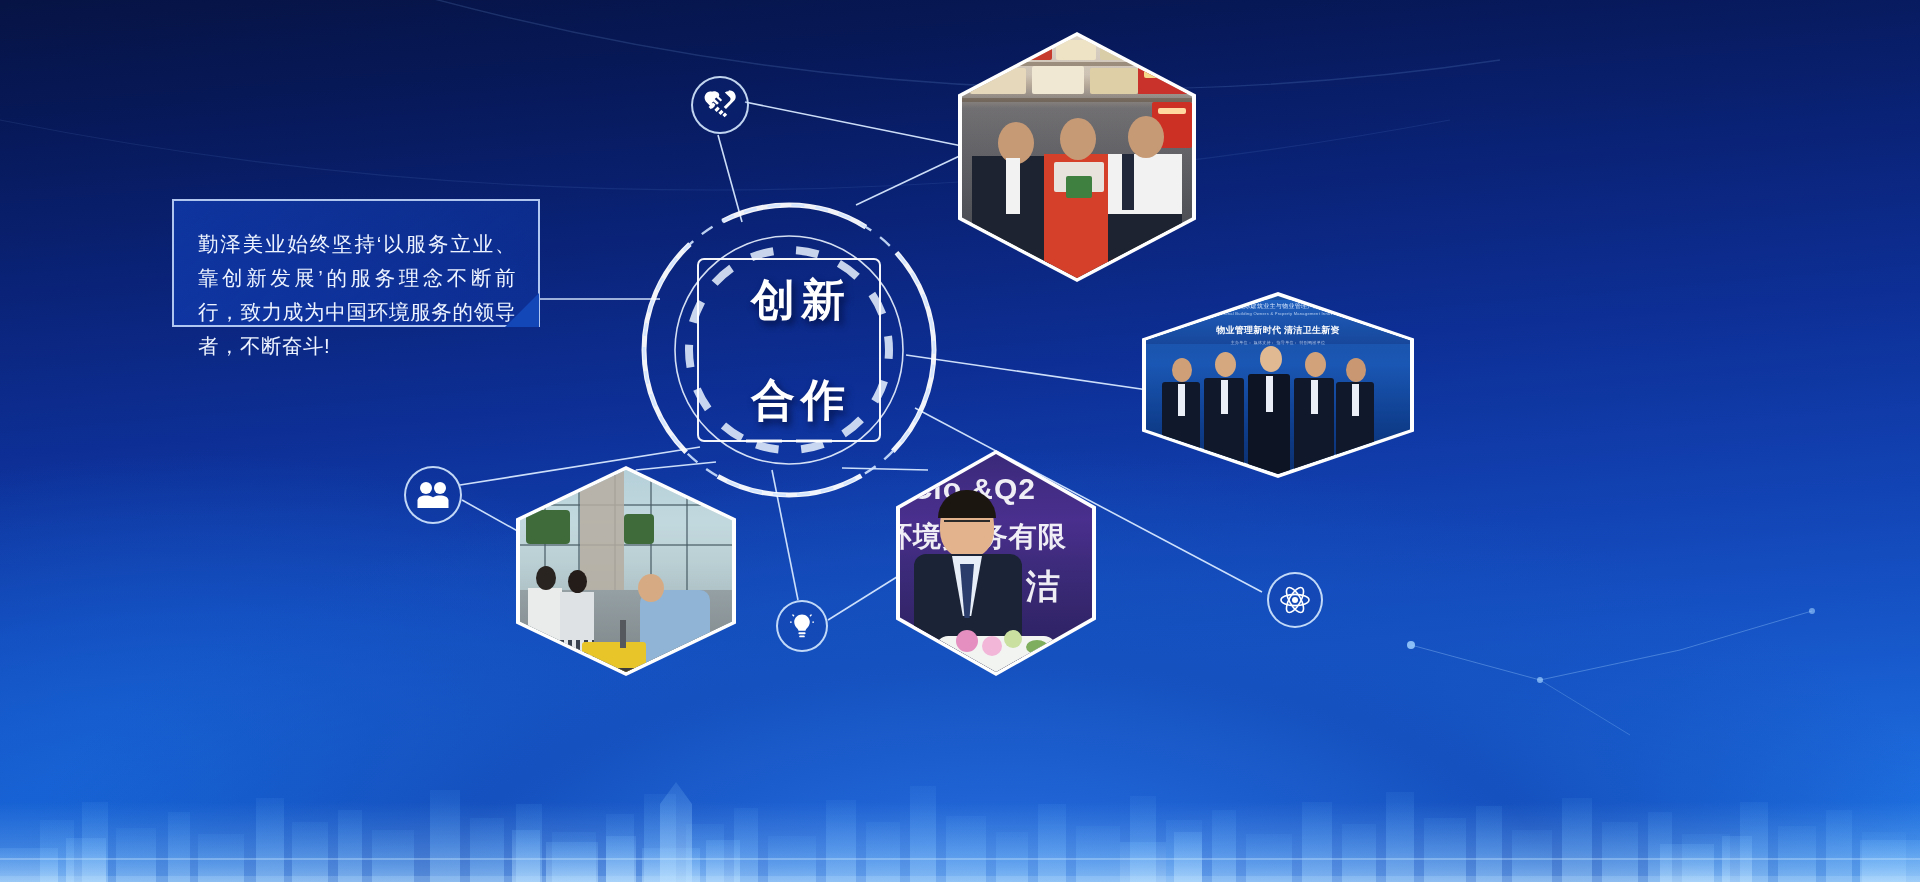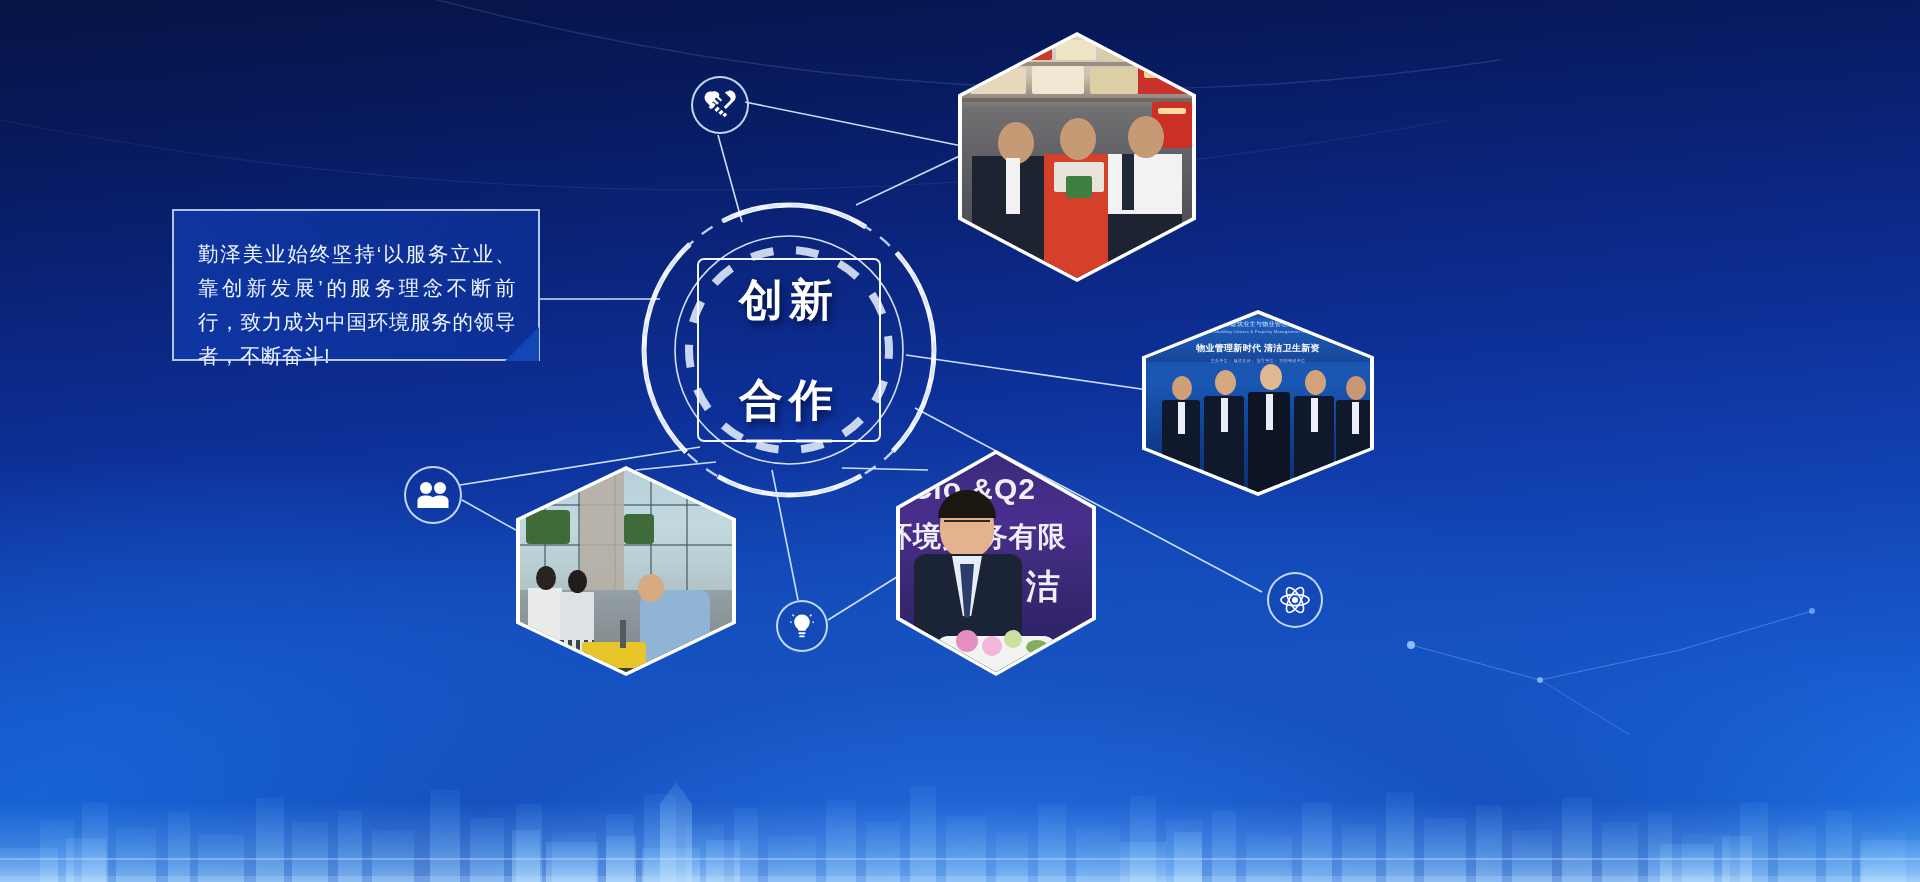--- a/index.html
+++ b/index.html
@@ -6,33 +6,33 @@
   body{font-family:"Liberation Sans","DejaVu Sans",sans-serif;}
   #stage{position:relative;width:1920px;height:882px;overflow:hidden;
     background:
       radial-gradient(ellipse 1400px 700px at 52% 108%, #2f7fe6 0%, #1f63d4 22%, #1551bf 42%, rgba(12,45,150,0) 72%),
       radial-gradient(ellipse 1100px 620px at 10% 95%, #1766d8 0%, rgba(14,60,170,0) 62%),
       linear-gradient(175deg, #061344 0%, #07195a 13%, #0a2378 28%, #0d2f96 44%, #1243b4 62%, #1759cc 78%, #1e6fe0 92%, #2b86ec 100%);
   }
   svg.full{position:absolute;left:0;top:0;width:1920px;height:882px;overflow:visible;}
 
   
-  #callout{position:absolute;left:172px;top:209px;width:368px;height:152px;
+  #callout{position:absolute;left:172px;top:199px;width:368px;height:128px;
     border:2px solid rgba(205,225,255,.85);
     background:linear-gradient(135deg, rgba(19,70,200,.55), rgba(16,58,175,.35));
     box-sizing:border-box;}
   #callout .notch{position:absolute;right:-1px;bottom:-2px;width:0;height:0;
     border-left:34px solid transparent;border-bottom:34px solid #1347b8;}
   #callout-text{position:absolute;left:24px;top:26px;width:318px;
     color:#eef4ff;font-size:20.5px;line-height:34px;letter-spacing:.5px;
     text-align:justify;text-align-last:left;}
 
   
   #center-badge{position:absolute;left:636px;top:197px;width:306px;height:306px;}
-  #center-title{position:absolute;left:0;top:0;width:306px;height:306px;
+  #center-title{position:absolute;left:12px;top:0;width:306px;height:306px;
     display:flex;flex-direction:column;align-items:center;justify-content:center;
     color:#ffffff;font-weight:bold;font-size:44px;line-height:60px;letter-spacing:6px;
     text-shadow:3px 4px 7px rgba(0,10,50,.75);}
   #center-title .l2{letter-spacing:6px;margin-top:40px;}
 
   
   .hex{position:absolute;
     -webkit-clip-path:polygon(50% 0%,100% 25%,100% 75%,50% 100%,0% 75%,0% 25%);
     clip-path:polygon(50% 0%,100% 25%,100% 75%,50% 100%,0% 75%,0% 25%);
     overflow:hidden;}
@@ -214,21 +214,21 @@
         <div class="box" style="left:104px;top:140px;width:26px;height:22px;background:#3f7f3f;"></div>
 
         <div class="man" style="left:146px;top:170px;width:74px;height:80px;"></div>
         <div class="shirt" style="left:146px;top:118px;width:74px;height:60px;"></div>
         <div class="head" style="left:166px;top:80px;width:36px;height:42px;"></div>
         <div class="man" style="left:160px;top:118px;width:12px;height:56px;background:#20283a;"></div>
       </div>
     </div>
   </div>
 
-  <div class="hex" style="left:1142px;top:310px;width:232px;height:186px;">
+  <div class="hex" style="left:1142px;top:292px;width:272px;height:186px;">
     <div class="frame"></div>
     <div class="inner">
       <div class="ph2">
         <div class="banner" style="top:4px;height:44px;background:linear-gradient(180deg,#1f5fbe,#17479b);"></div>
         <div class="txt" style="top:6px;">2019上海国际建筑业主与物业管理产业创新峰会</div>
         <div class="txt" style="top:15px;font-size:4px;opacity:.8;">2019 Shanghai International Building Owners &amp; Property Management Innovation and Development</div>
         <div class="txt big" style="top:28px;">物业管理新时代   清洁卫生新资</div>
         <div class="txt" style="top:44px;font-size:4px;opacity:.75;">主办单位：  媒体支持：  指导单位：  特别鸣谢单位</div>
 
         <div class="man" style="left:16px;top:86px;width:38px;height:100px;"></div>

